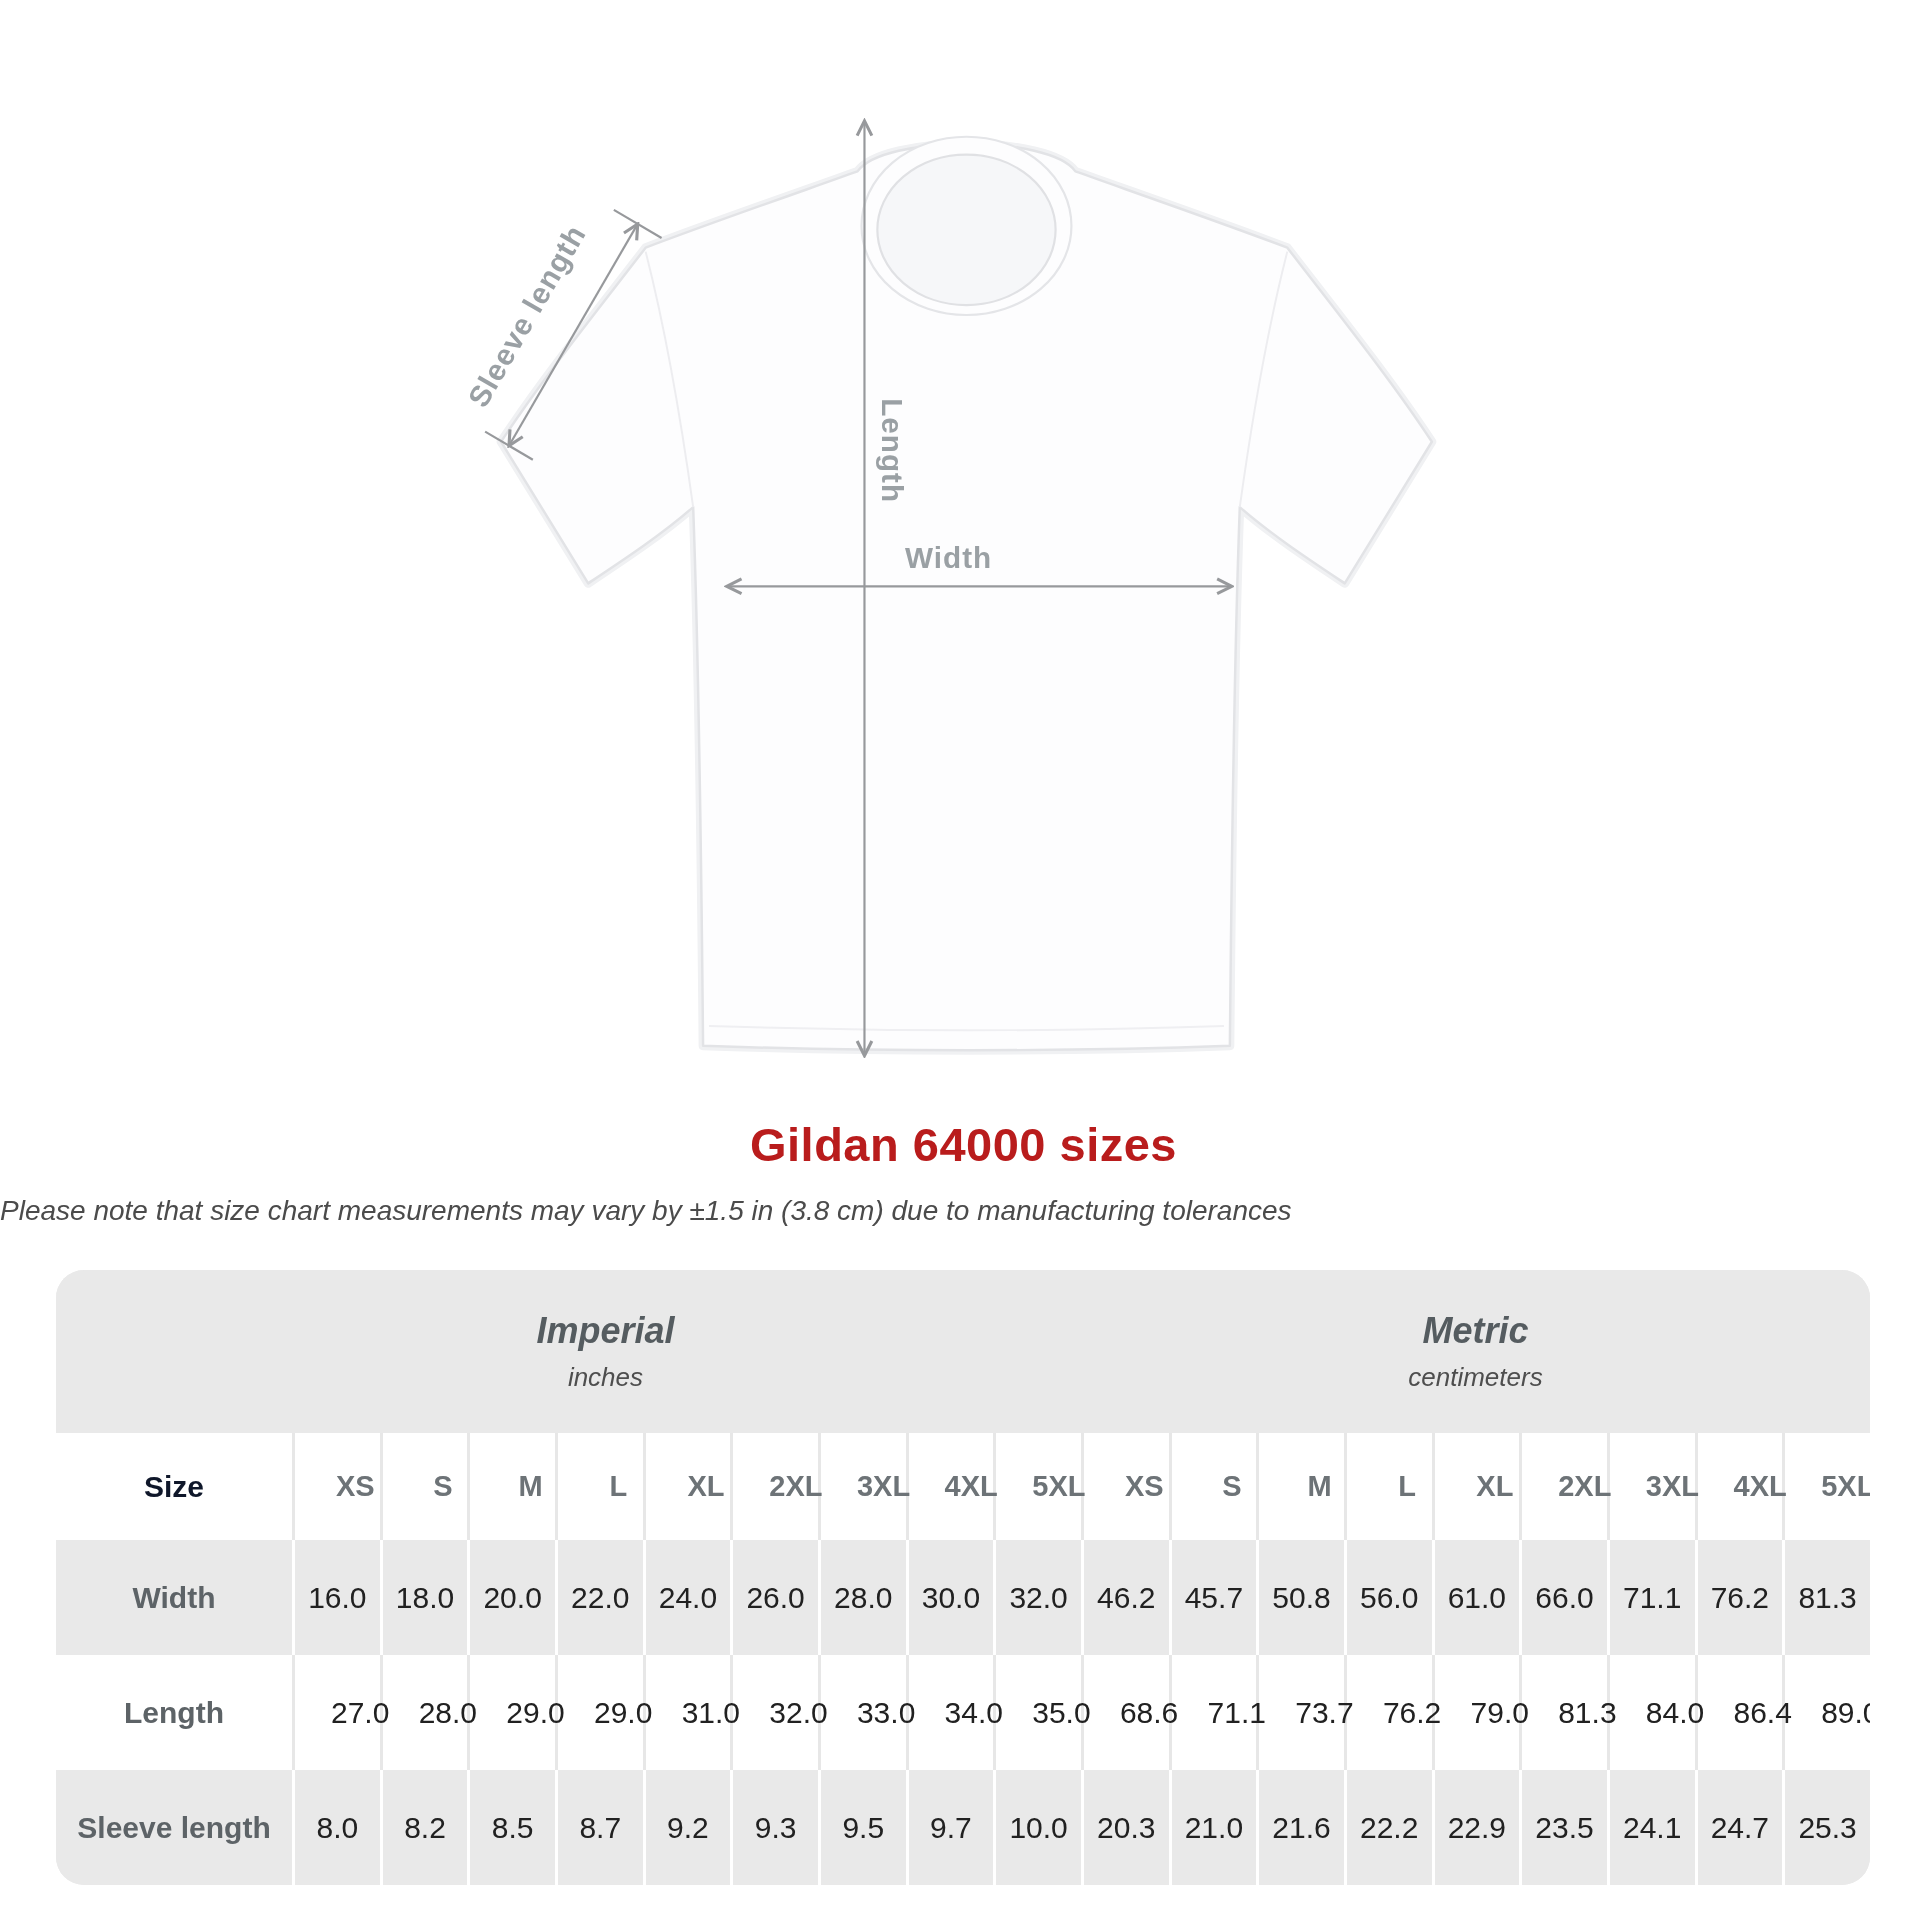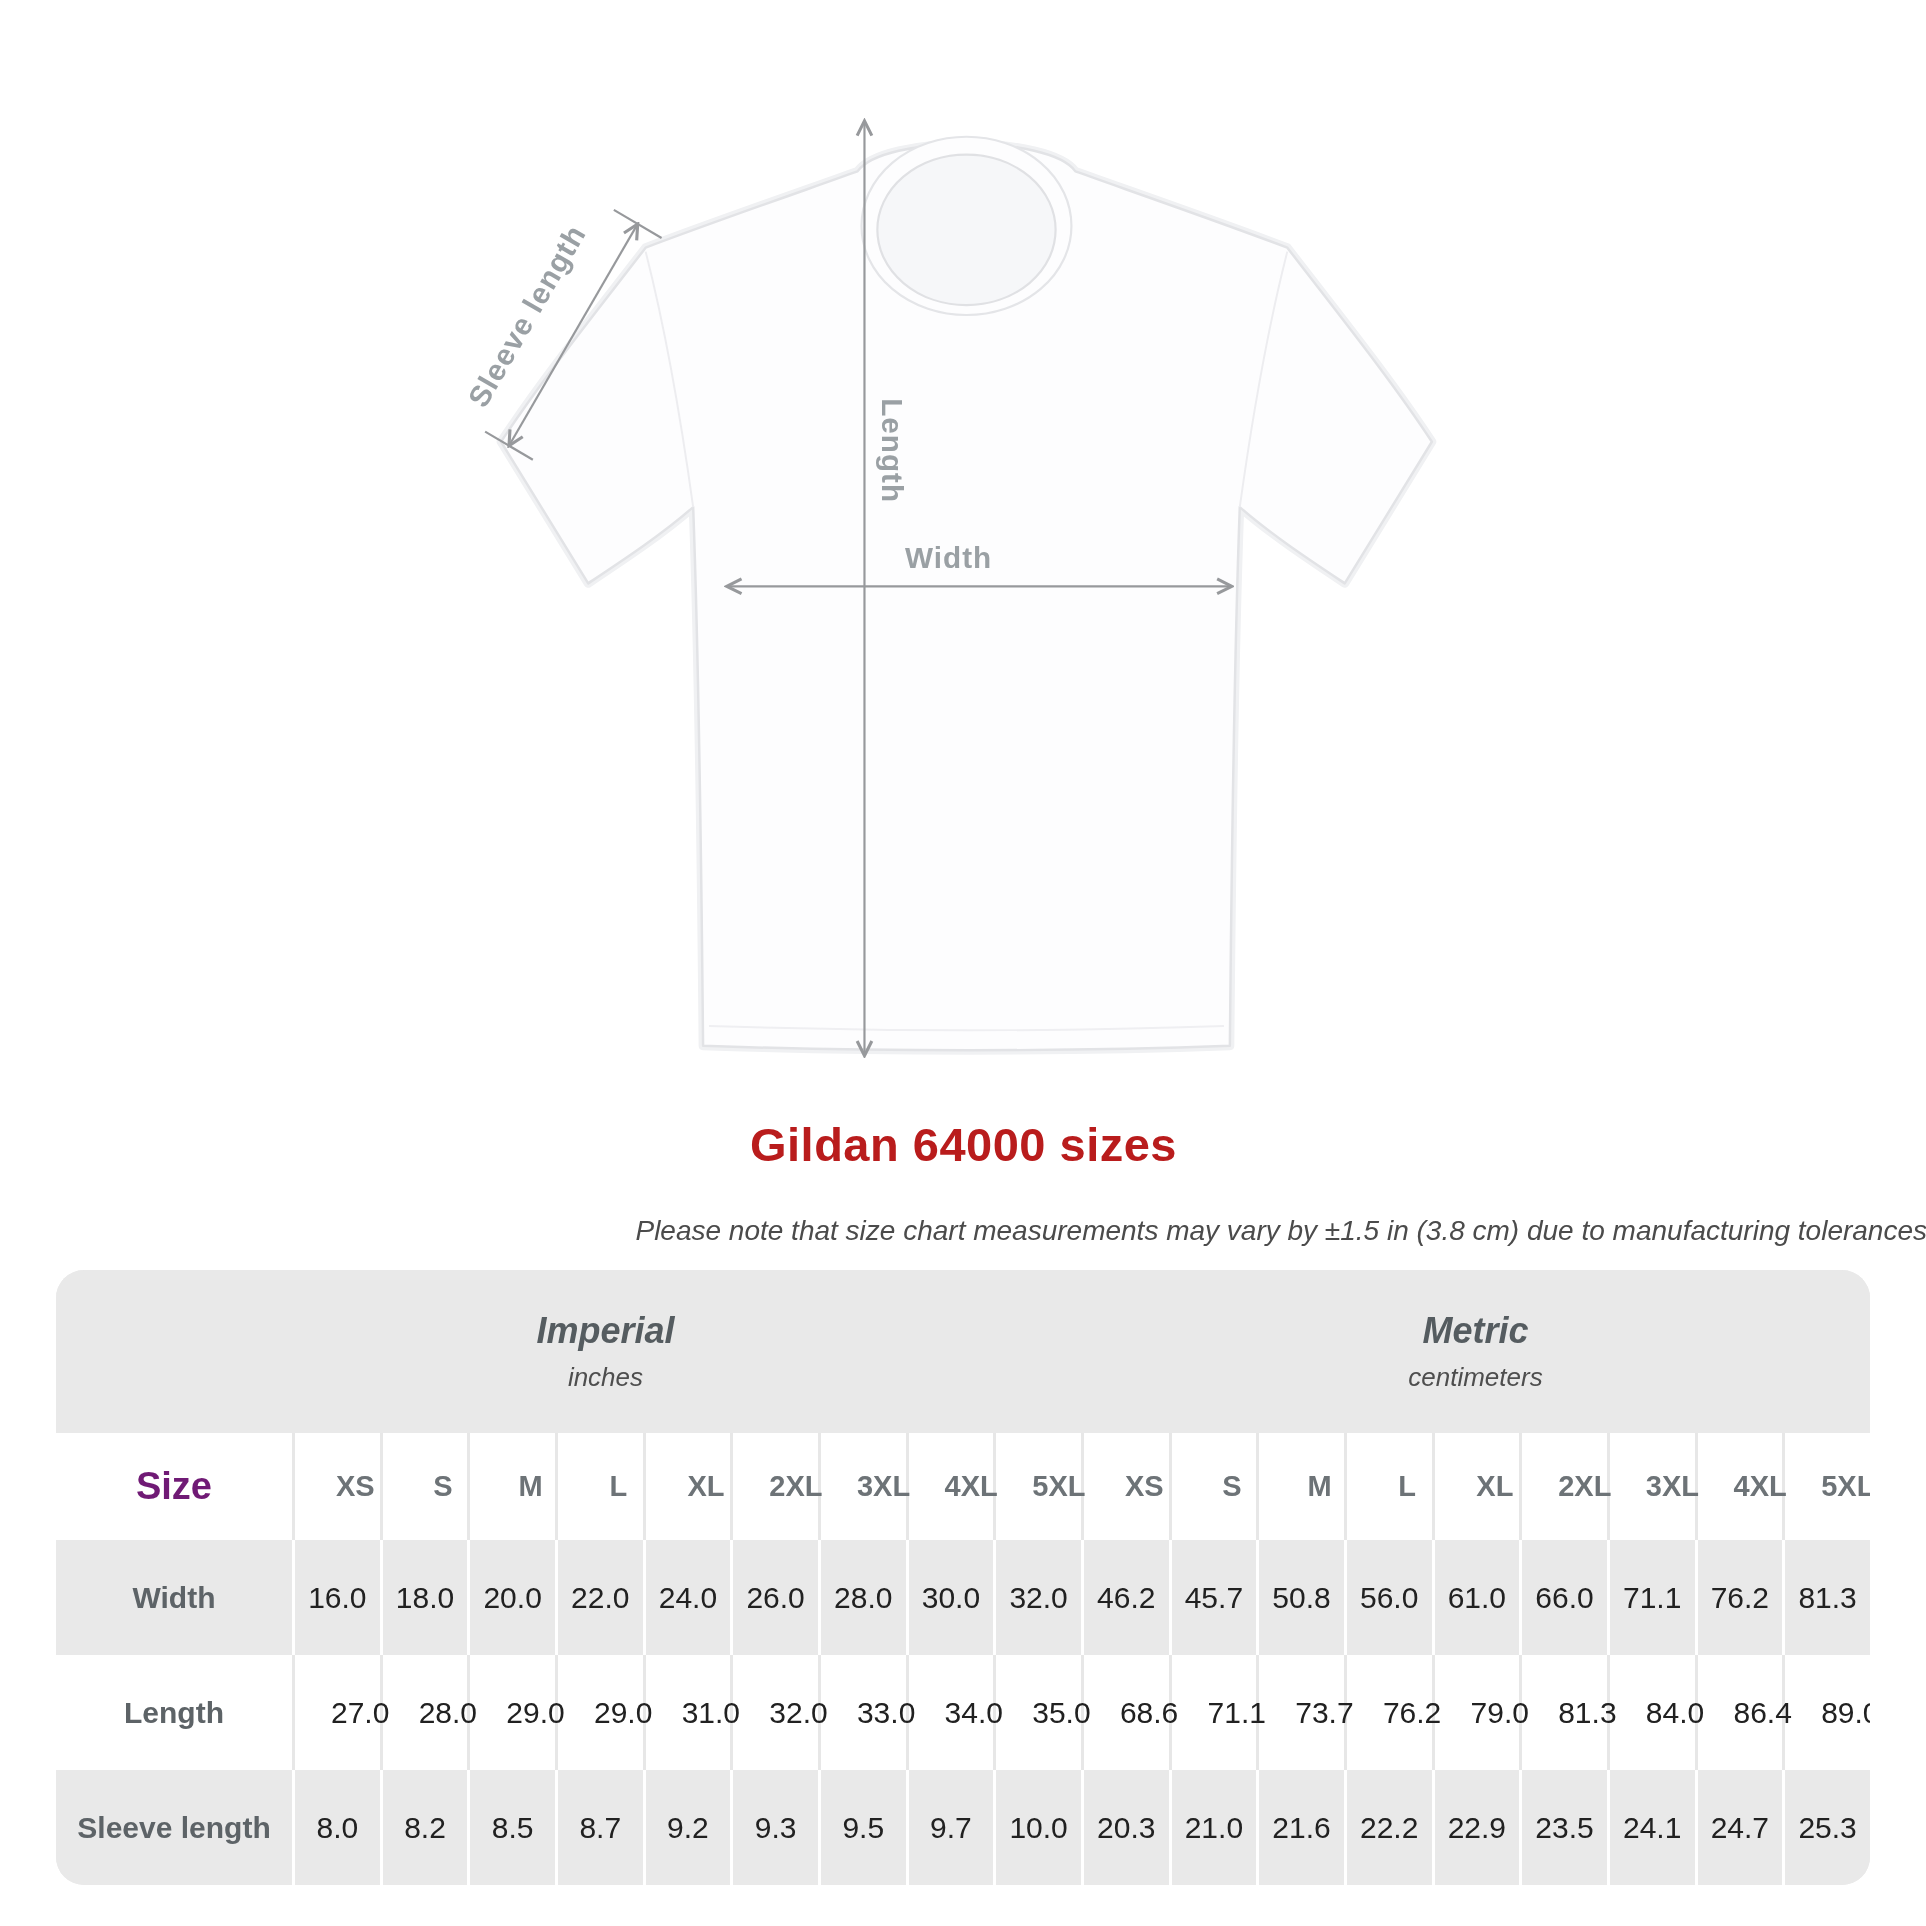--- a/index.html
+++ b/index.html
@@ -10,22 +10,22 @@
   
   .figure-wrap{position:absolute;left:0;top:0;width:1927px;height:1238px;}
   .figure-wrap svg{display:block;}
   .dim-label{font-weight:bold;font-size:30px;fill:#9aa0a4;letter-spacing:1px;}
   
   .page-title{
     position:absolute;left:0;top:1117px;width:100%;text-align:center;
     font-size:47px;font-weight:bold;color:#b91c1c;letter-spacing:0.5px;
   }
   .page-subtitle{
-    position:absolute;left:0;top:1195px;width:100%;text-align:right;
-    font-size:28px;font-style:italic;color:#4b4b4b;margin-top:20px;
+    position:absolute;left:0;top:1195px;width:100%;text-align:left;
+    font-size:28px;font-style:italic;color:#4b4b4b;
   }
   
   .table-card{
     position:absolute;left:56px;top:1270px;width:1814px;
     background:#e9e9e9;border-radius:28px;overflow:hidden;
   }
   table.size-table{
     width:100%;border-collapse:separate;border-spacing:0;table-layout:fixed;
   }
   table.size-table td{box-sizing:border-box;text-align:center;vertical-align:middle;padding:0;}
@@ -34,21 +34,21 @@
   .unit-row td{background:#e9e9e9;}
   .unit-name{font-size:36px;font-weight:bold;font-style:italic;color:#555c60;}
   .unit-sub{font-size:26px;font-style:italic;color:#4e4e4e;margin-top:10px;}
   .imperial-pad{padding-left:74px;}
   .size-header-row{height:107px;}
   .row-white td{background:#ffffff;}
   .row-white td + td{border-left:3px solid #e7e7e7;padding-left:36px;}
   .row-gray td{background:#e9e9e9;}
   .row-gray td + td{border-left:3px solid #ffffff;}
   .data-row{height:115px;}
-  .size-col-label{font-size:38px;font-weight:bold;color:#701a75;}
+  .size-col-label{font-size:30px;font-weight:bold;color:#0f172a;}
   .size-cell{font-size:29px;font-weight:bold;color:#6d7377;}
   .row-label{font-size:30px;font-weight:bold;color:#5d6367;}
   .val-cell{font-size:30px;color:#212121;margin-left:30px;}
 </style>
 </head>
 <body>
 
 <div class="figure-wrap">
   <svg width="1927" height="1238" viewBox="0 0 1946 1250">
     <defs>

